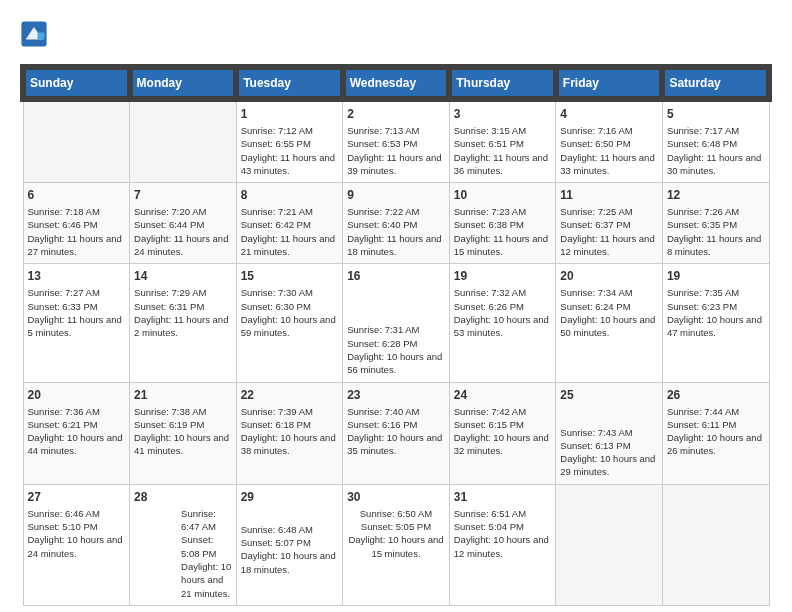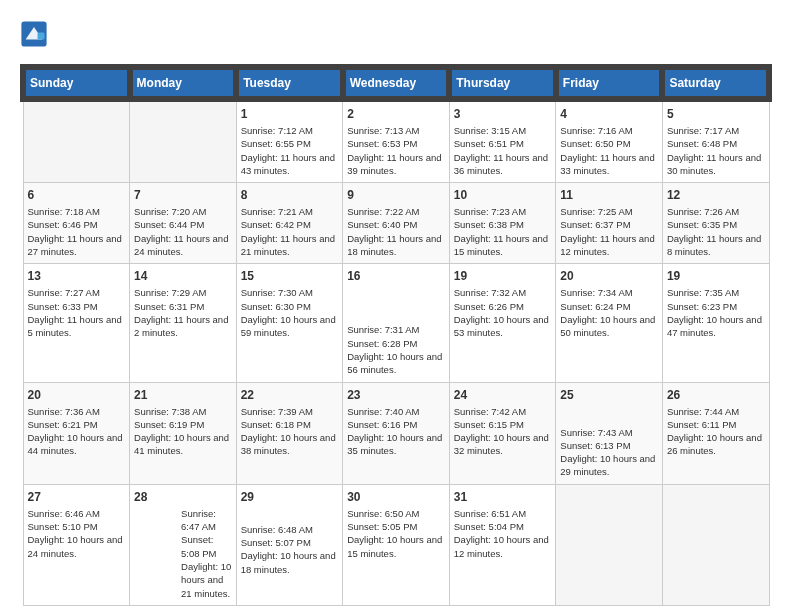--- a/index.html
+++ b/index.html
@@ -307,21 +307,21 @@
 Daylight: 10 hours and 21 minutes.</div>
         </td>
         <td>
           <span class="day-num">29</span>
           <div class="cell-info" style="white-space: pre-line; margin-top: 19px;">Sunrise: 6:48 AM
 Sunset: 5:07 PM
 Daylight: 10 hours and 18 minutes.</div>
         </td>
         <td>
           <span class="day-num">30</span>
-          <div class="cell-info" style="white-space: pre-line;">Sunrise: 6:50 AM
+          <div class="cell-info" style="white-space: pre-line; text-align: center;">Sunrise: 6:50 AM
 Sunset: 5:05 PM
 Daylight: 10 hours and 15 minutes.</div>
         </td>
         <td>
           <span class="day-num">31</span>
           <div class="cell-info" style="white-space: pre-line;">Sunrise: 6:51 AM
 Sunset: 5:04 PM
 Daylight: 10 hours and 12 minutes.</div>
         </td>
         <td class="empty-cell"></td>

